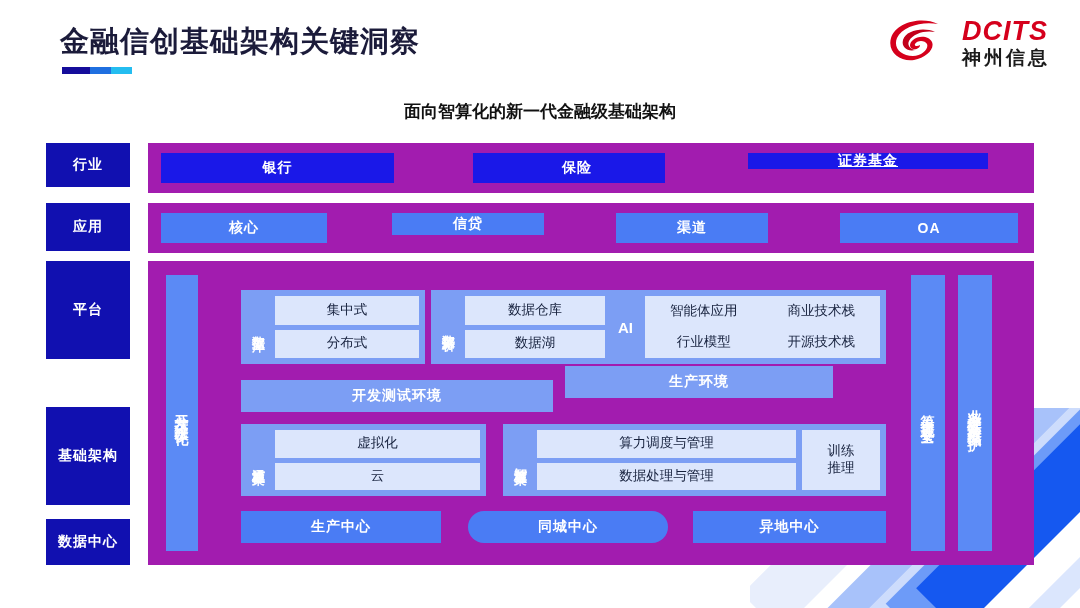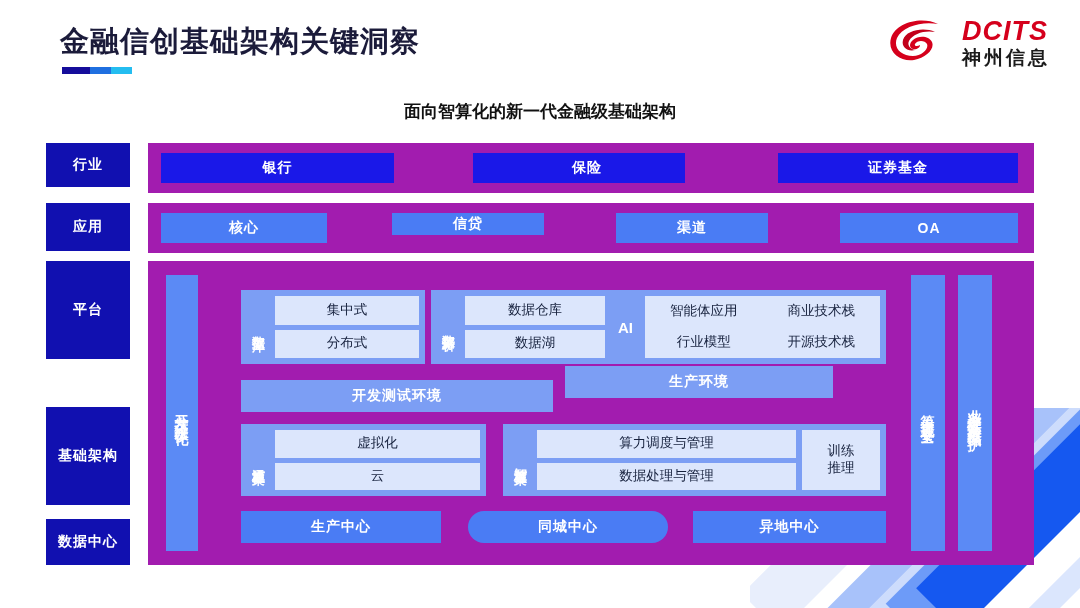--- a/index.html
+++ b/index.html
@@ -132,22 +132,22 @@
     <div class="side-col">
       <div class="side-lbl" style="top:0px;height:44px;">行业</div>
       <div class="side-lbl" style="top:60px;height:48px;">应用</div>
       <div class="side-lbl" style="top:118px;height:98px;">平台</div>
       <div class="side-lbl" style="top:264px;height:98px;">基础架构</div>
       <div class="side-lbl" style="top:376px;height:46px;">数据中心</div>
     </div>
 
     <div class="panel" style="left:102px;top:0px;width:886px;height:50px;">
       <div class="chip chip-deep" style="position:absolute;left:13px;top:10px;width:233px;height:30px;">银行</div>
-      <div class="chip chip-deep" style="position:absolute;left:325px;top:10px;width:212px;height:30px;padding-left:16px;">保险</div>
-      <div class="chip chip-deep" style="position:absolute;left:630px;top:10px;width:240px;height:30px;">证券基金</div>
+      <div class="chip chip-deep" style="position:absolute;left:325px;top:10px;width:192px;height:30px;padding-left:16px;">保险</div>
+      <div class="chip chip-deep" style="position:absolute;left:600px;top:10px;width:240px;height:16px;text-decoration:underline;">证券基金</div>
     </div>
 
     <div class="panel" style="left:102px;top:60px;width:886px;height:50px;">
       <div class="chip chip-mid" style="position:absolute;left:13px;top:10px;width:166px;height:30px;">核心</div>
       <div class="chip chip-mid" style="position:absolute;left:244px;top:10px;width:152px;height:22px;">信贷</div>
       <div class="chip chip-mid" style="position:absolute;left:468px;top:10px;width:152px;height:30px;">渠道</div>
       <div class="chip chip-mid" style="position:absolute;left:692px;top:10px;width:178px;height:30px;">OA</div>
     </div>
 
     <div class="panel" style="left:102px;top:118px;width:886px;height:304px;">

